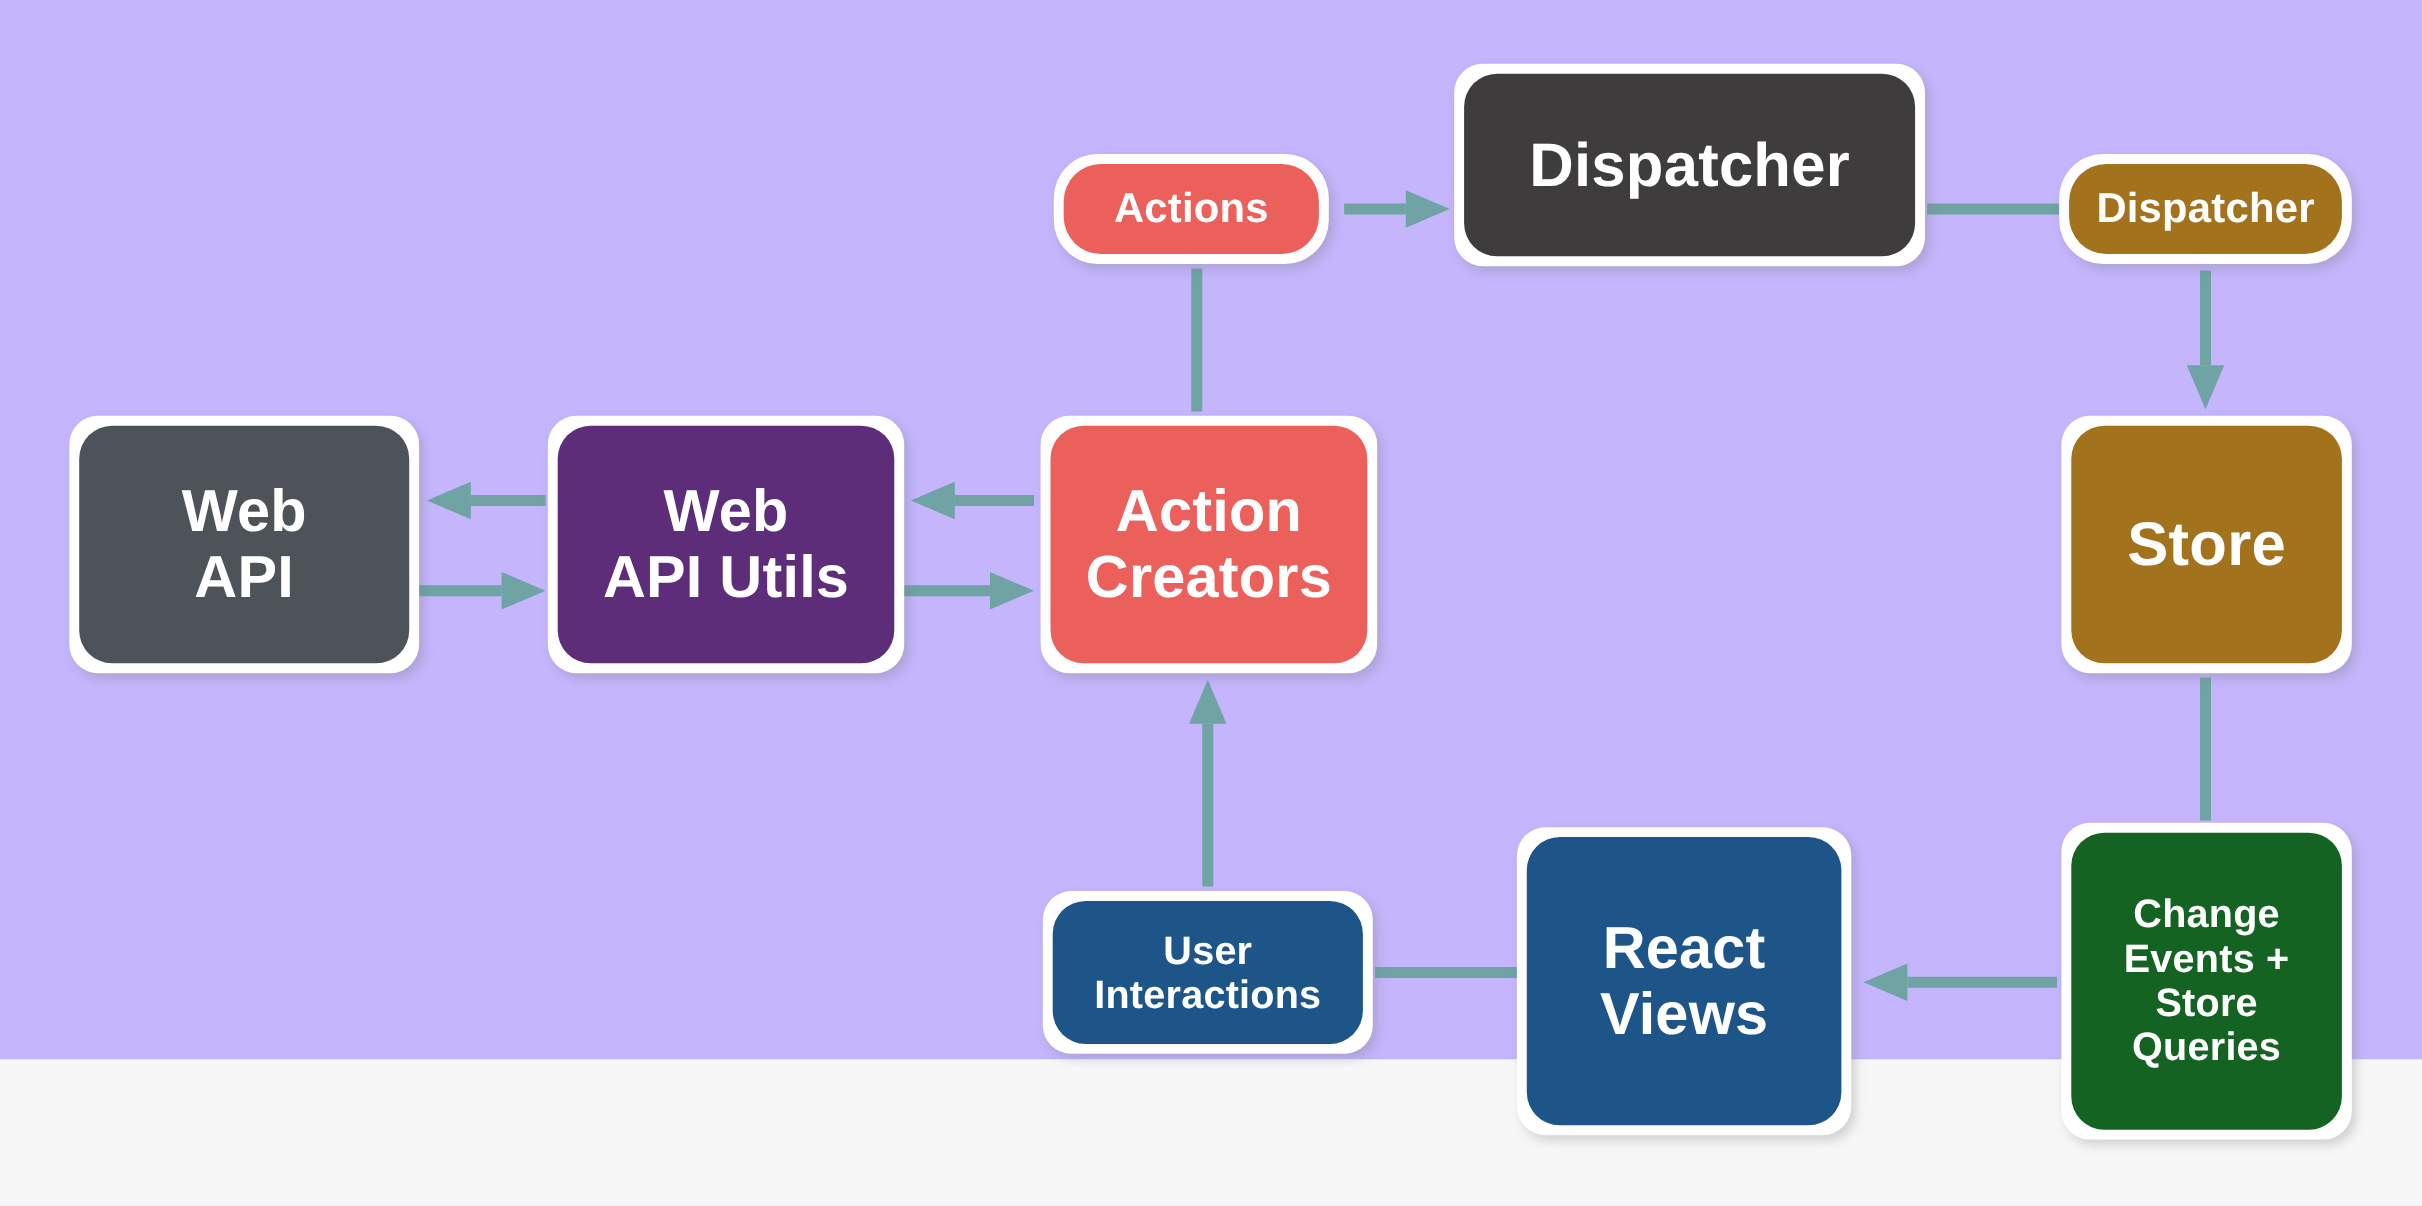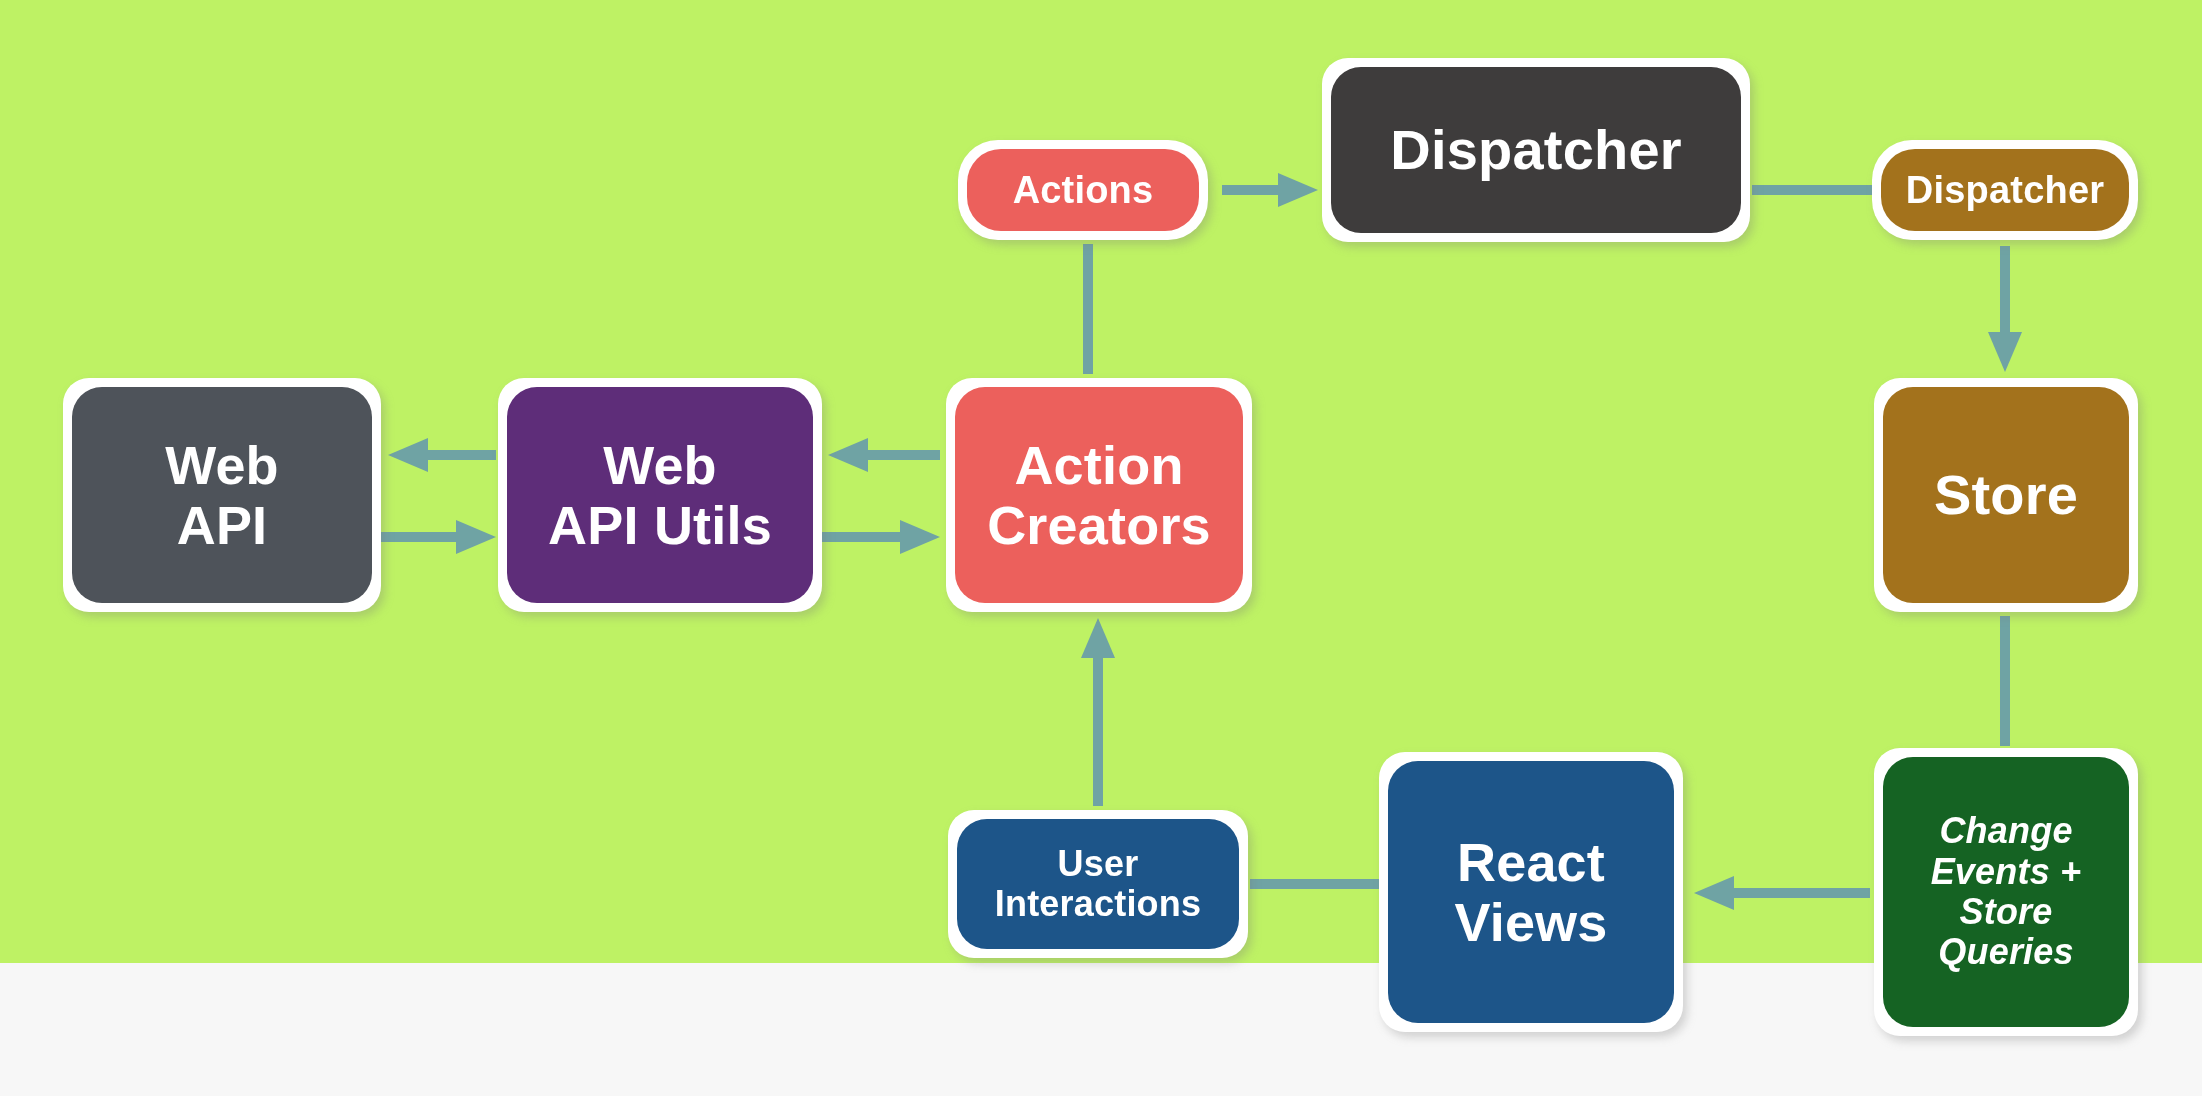--- a/index.html
+++ b/index.html
@@ -10,21 +10,21 @@
   body {
     width: 2202px;
     height: 1096px;
     font-family: "Liberation Sans", sans-serif;
     overflow: hidden;
   }
   #diagram {
     position: relative;
     width: 2202px;
     height: 963px;
-    background: #bef264;
+    background: #c4b5fd;
   }
   #edge-layer {
     position: absolute;
     left: 0;
     top: 0;
     width: 2202px;
     height: 1096px;
     pointer-events: none;
   }
   .node {
@@ -115,21 +115,21 @@
     <div class="node sz-lg" style="left: 1322px; top: 58px; width: 428px; height: 184px;">
       <div class="node-inner" style="background: rgb(62, 60, 60);">Dispatcher</div>
     </div>
     <div class="node sz-sm pill" style="left: 1872px; top: 140px; width: 266px; height: 100px;">
       <div class="node-inner" style="background: rgb(163, 114, 28);">Dispatcher</div>
     </div>
     <div class="node sz-lg" style="left: 1874px; top: 378px; width: 264px; height: 234px;">
       <div class="node-inner" style="background: rgb(163, 114, 28);">Store</div>
     </div>
     <div class="node sz-xs" style="left: 1874px; top: 748px; width: 264px; height: 288px;">
-      <div class="node-inner" style="background: rgb(21, 99, 35); font-style: italic;">Change<br>Events +<br>Store<br>Queries</div>
+      <div class="node-inner" style="background: rgb(21, 99, 35);">Change<br>Events +<br>Store<br>Queries</div>
     </div>
     <div class="node sz-md" style="left: 1379px; top: 752px; width: 304px; height: 280px;">
       <div class="node-inner" style="background: rgb(29, 85, 137);">React<br>Views</div>
     </div>
     <div class="node sz-xs" style="left: 948px; top: 810px; width: 300px; height: 148px;">
       <div class="node-inner" style="background: rgb(29, 85, 137);">User<br>Interactions</div>
     </div>
     <div class="node sz-md" style="left: 946px; top: 378px; width: 306px; height: 234px;">
       <div class="node-inner" style="background: rgb(236, 96, 92);">Action<br>Creators</div>
     </div>

